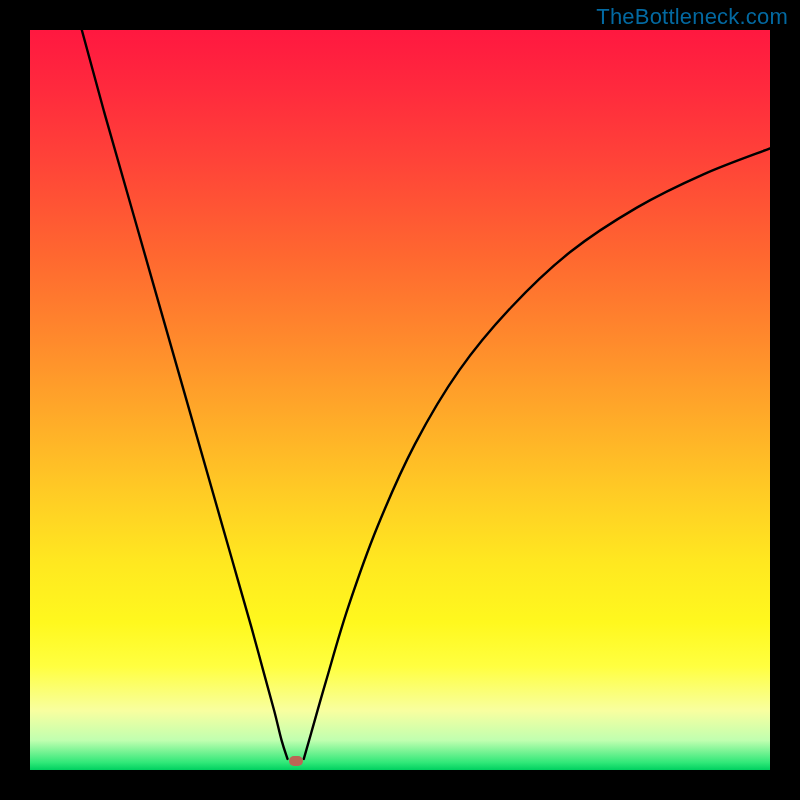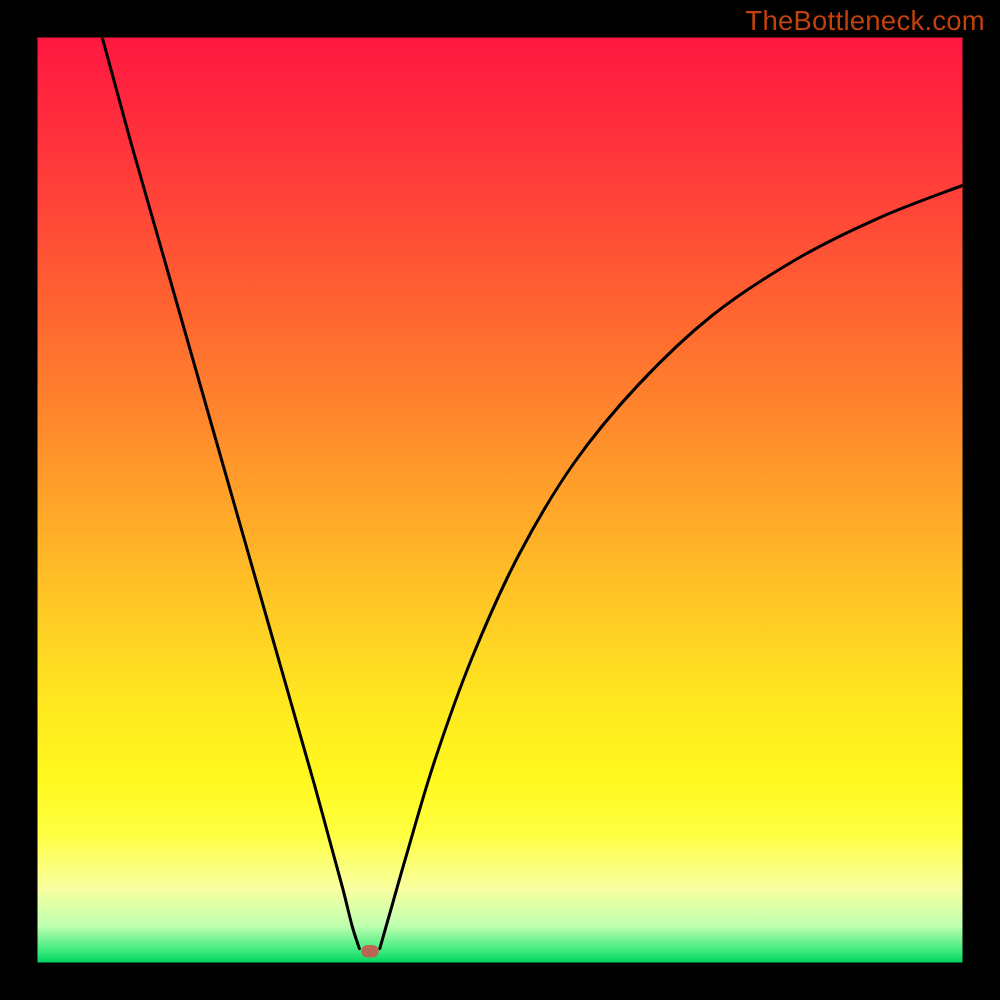--- a/index.html
+++ b/index.html
@@ -37,21 +37,21 @@
       #f8ffa0 92%,
       #c0ffb0 96%,
       #30e878 99%,
       #00d060 100%
     );
   }
   .watermark {
     position: absolute;
     top: 4px;
     right: 12px;
-    color: #c2410c;
+    color: #0369a1;
     font-size: 22px;
     letter-spacing: 0.2px;
     font-weight: 500;
   }
   svg.curve {
     position: absolute;
     left: 0; top: 0;
     width: 740px; height: 740px;
   }
   .marker {

